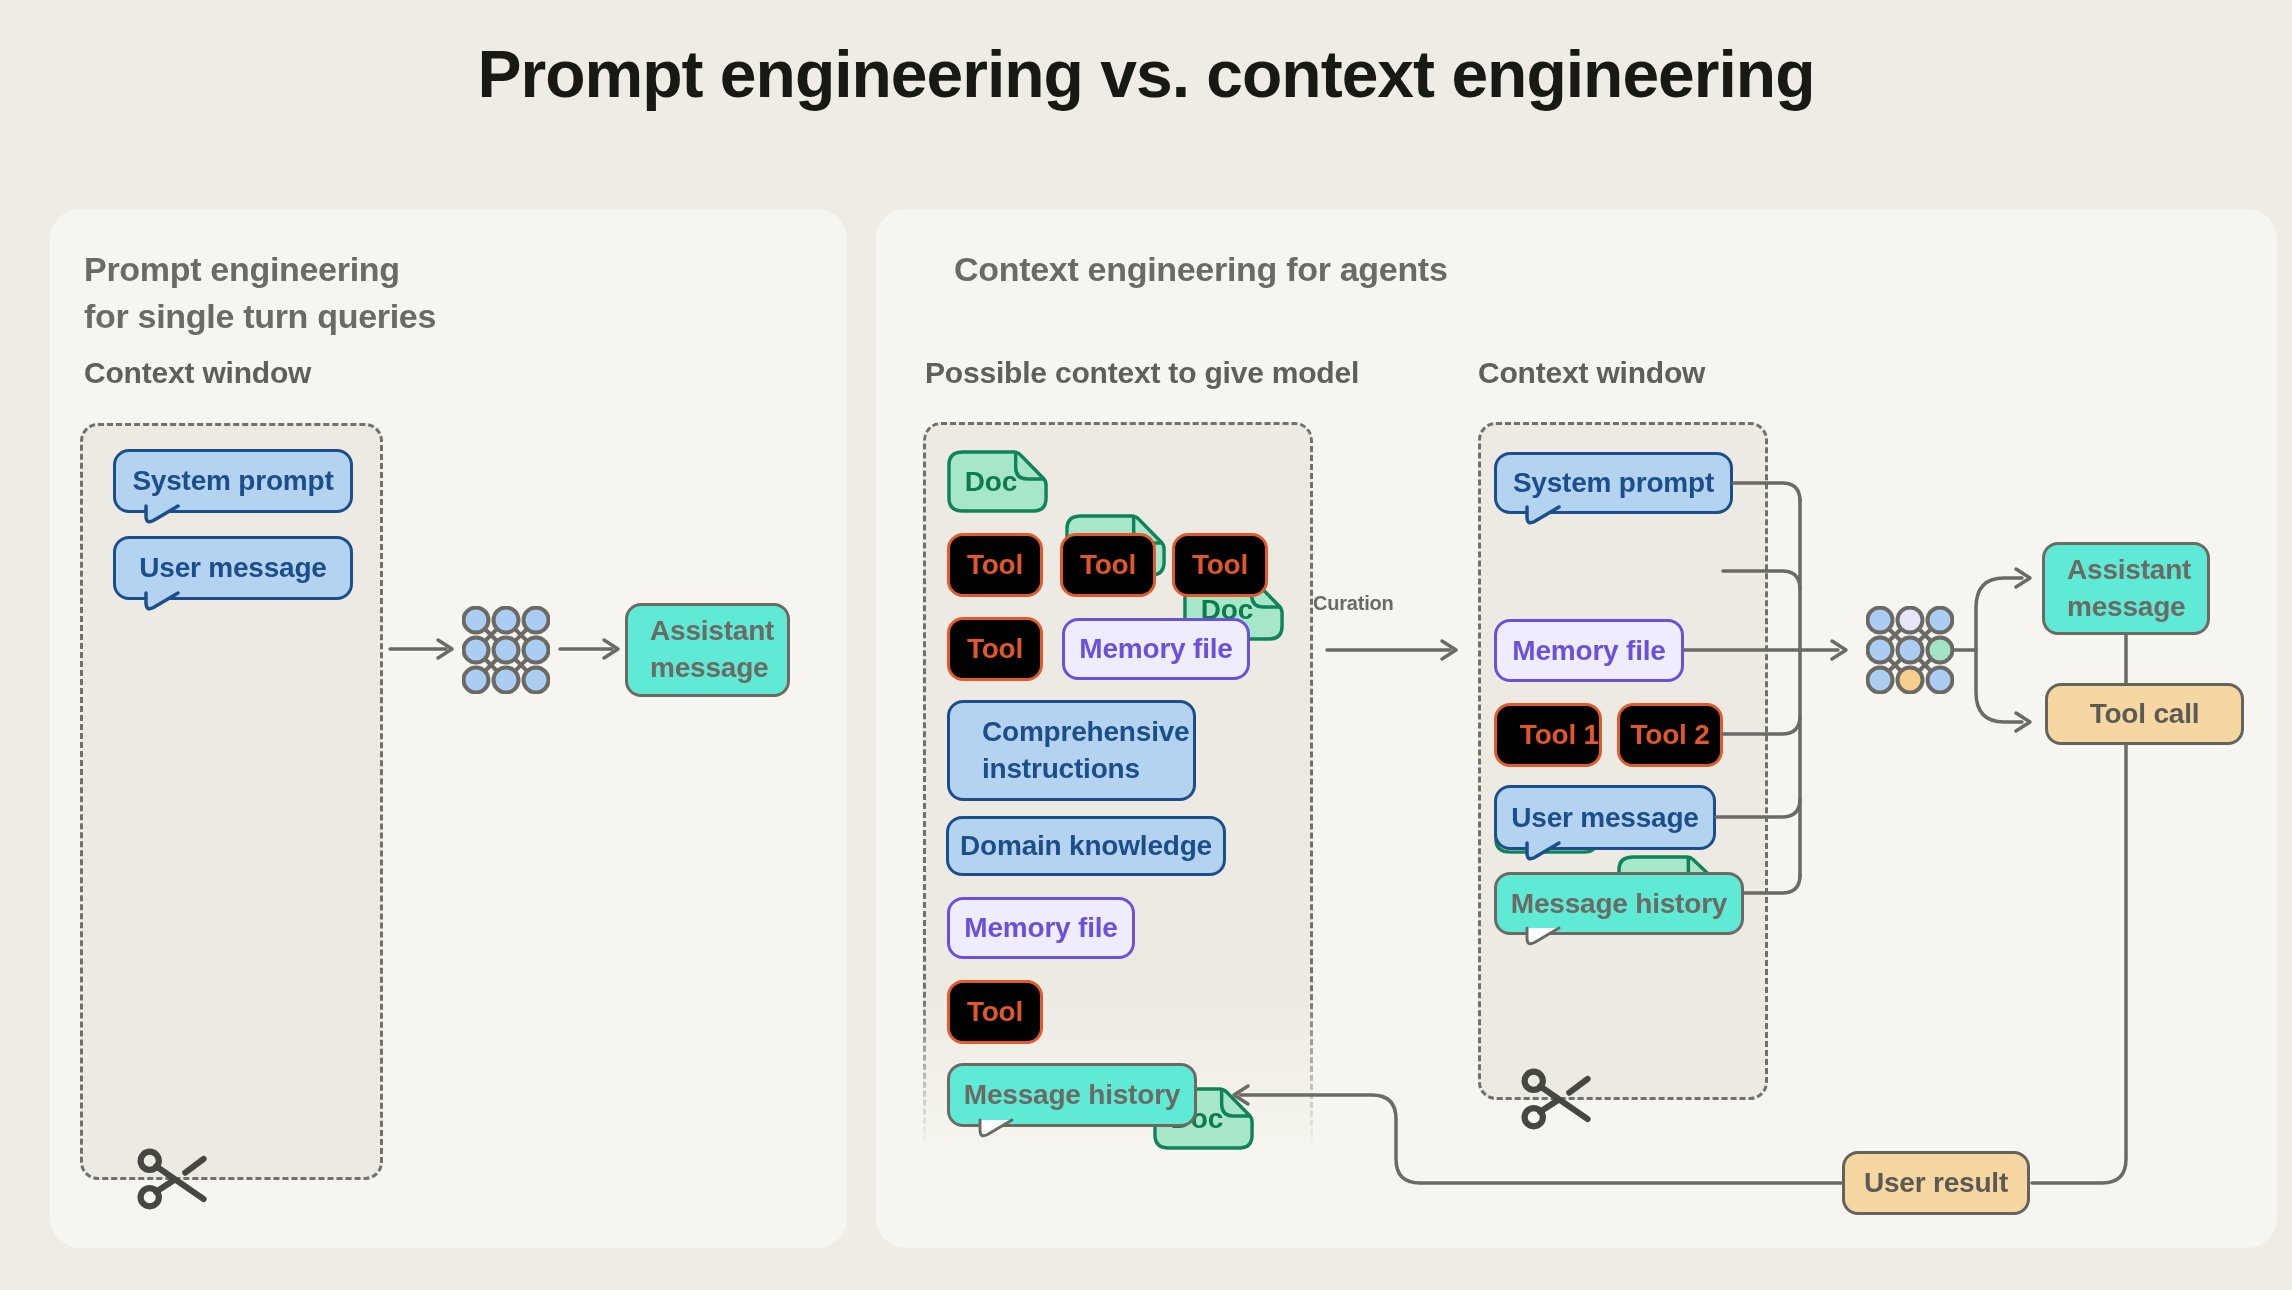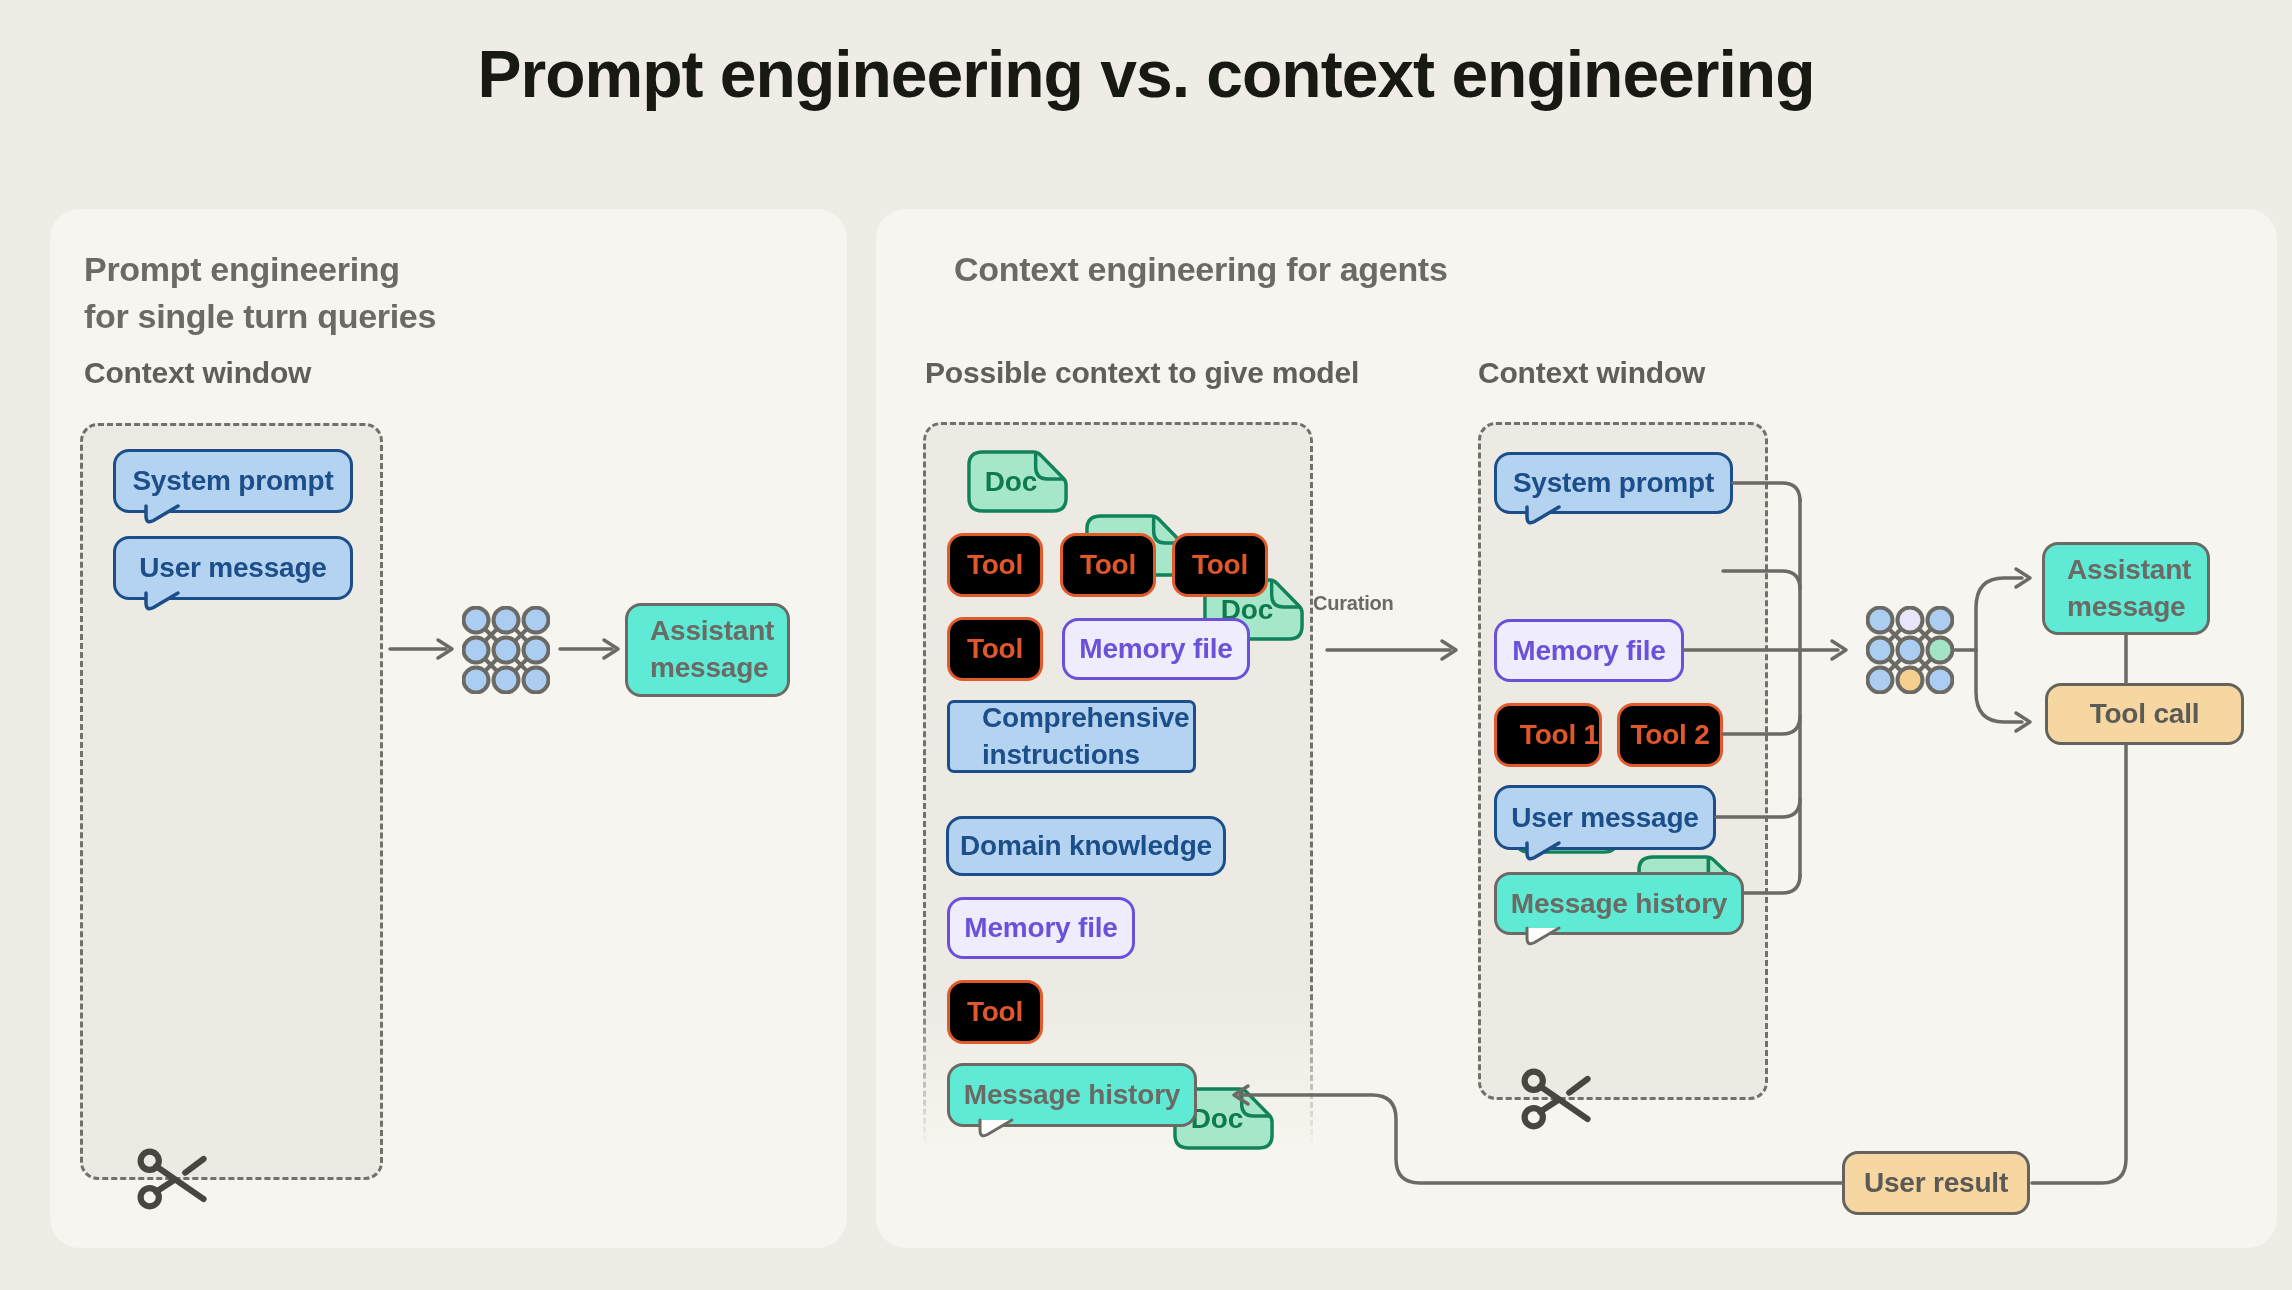--- a/index.html
+++ b/index.html
@@ -26,21 +26,21 @@
 
   .blue  {background:#b4d3f1;border:3.5px solid #1c4e8a;color:#1c4e8a;}
   .orange{background:#000000;border:3.5px solid #e05a2b;color:#e0572b;}
   .purple{background:#efecfd;border:3.5px solid #6b51d9;color:#6b51d9;}
   .graybx{background:#5eead4;border:3px solid #6b6a64;color:#6b6a64;font-weight:600;}
   .tan   {background:#f6d7a1;border:3.5px solid #64635d;color:#5b5a54;font-weight:600;}
 
   .tail{position:absolute;left:26px;bottom:-17px;width:44px;height:20px;overflow:visible;}
 
   .doc{position:relative;display:flex;align-items:center;justify-content:center;
-       font-size:28px;font-weight:700;color:#0e7a4f;letter-spacing:-0.2px;margin-left:20px;}
+       font-size:28px;font-weight:700;color:#0e7a4f;letter-spacing:-0.2px;}
   .doc svg{position:absolute;inset:0;width:100%;height:100%;}
   .doc .doclabel{position:relative;padding-right:14px;}
 
   .wire{stroke:#6b6a64;stroke-width:3.5;fill:none;stroke-linecap:round;stroke-linejoin:round;}
   .net-line{stroke:#6b6a64;stroke-width:4;}
   .net-node{stroke:#6b6a64;stroke-width:4;}
   .scis{stroke:#474640;stroke-width:3.4;fill:none;stroke-linecap:round;}
 </style>
 </head>
 <body>
@@ -147,21 +147,21 @@
     <span>Tool</span>
     </div>
 
   <div class="abs box orange" style="left:947px;top:617px;width:96px;height:64px;">
     <span>Tool</span>
     </div>
   <div class="abs box purple" style="left:1062px;top:618px;width:188px;height:62px;">
     <span>Memory file</span>
     </div>
 
-  <div class="abs box blue left-text" style="left:947px;top:700px;width:249px;height:73px;border-radius:7px;">
+  <div class="abs box blue left-text" style="left:947px;top:700px;width:249px;height:101px;">
     <span>Comprehensive instructions</span>
     </div>
 
   <div class="abs box blue" style="left:946px;top:816px;width:280px;height:60px;">
     <span>Domain knowledge</span>
     </div>
 
   <div class="abs box purple" style="left:947px;top:897px;width:188px;height:62px;">
     <span>Memory file</span>
     </div>

